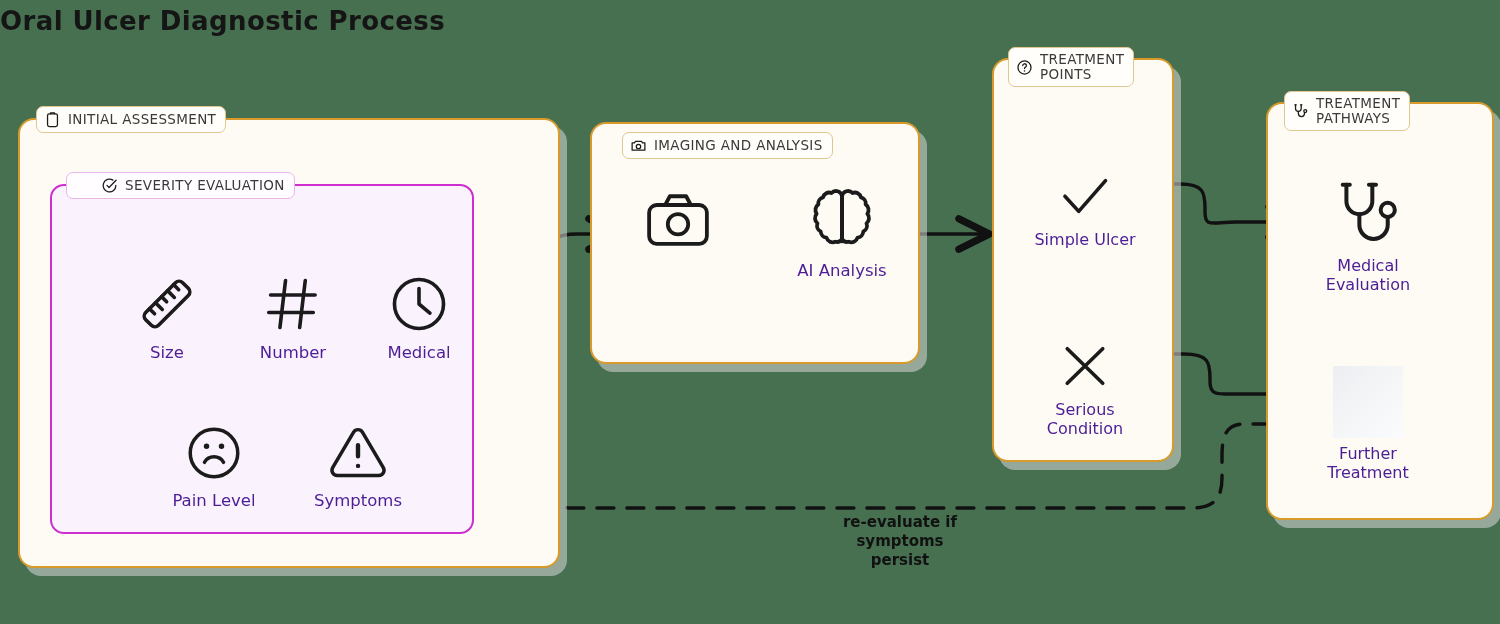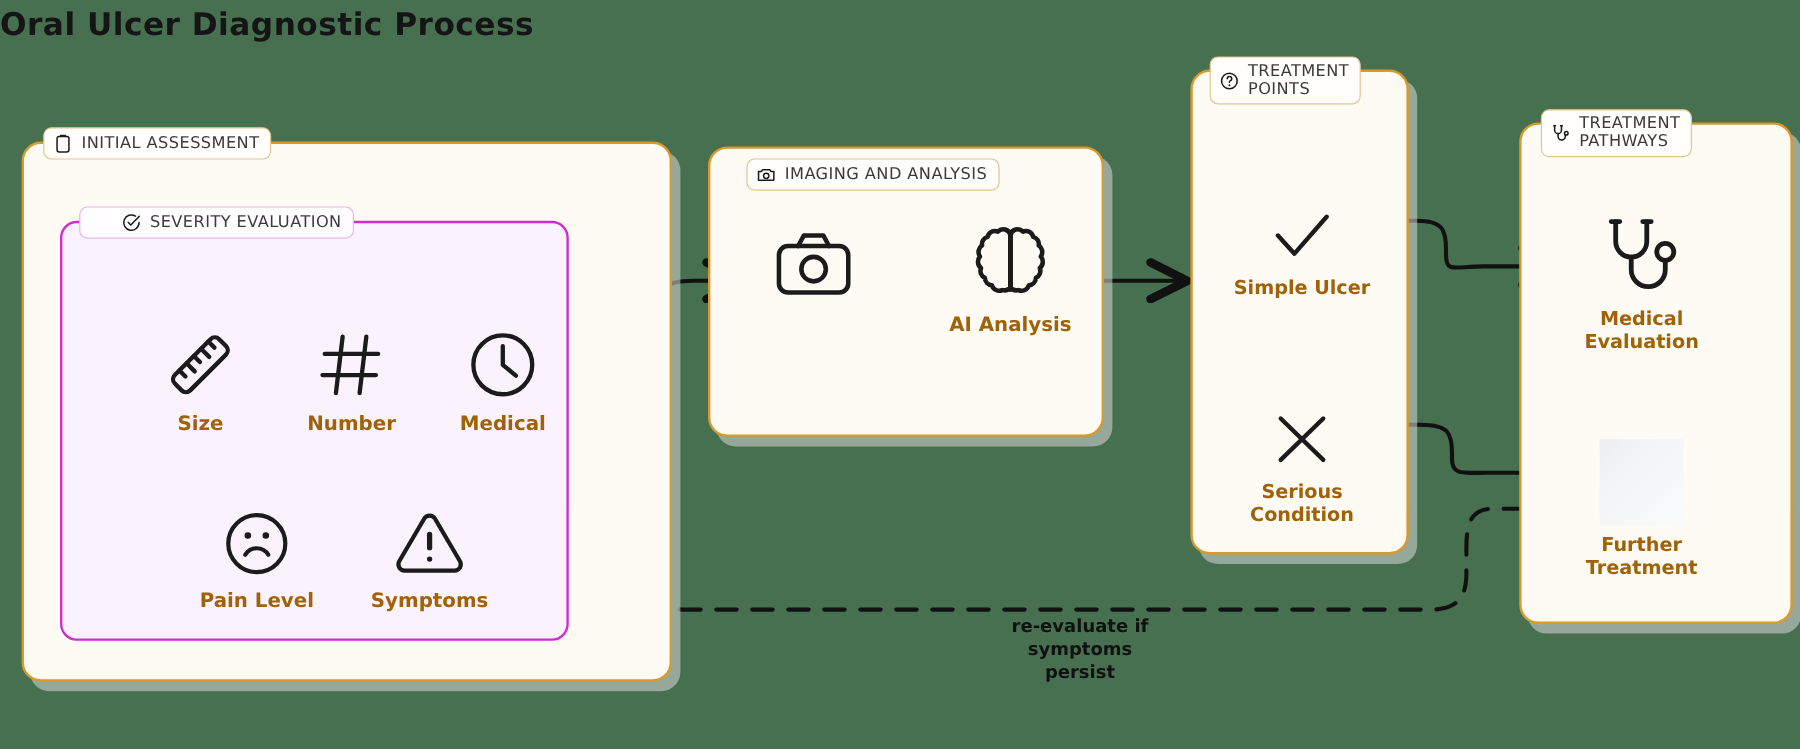--- a/index.html
+++ b/index.html
@@ -80,25 +80,24 @@
     position: absolute;
     display: flex;
     flex-direction: column;
     align-items: center;
     text-align: center;
   }
   .node .glyph { display: block; }
   .node .nlabel {
     margin-top: 7px;
     font-size: 16.5px;
-    color: #a16207;
+    color: #4c1d95;
     line-height: 1.18;
     white-space: pre-line;
     font-family: "DejaVu Sans", "Liberation Sans", sans-serif;
-    font-weight: bold;
   }
   .node.sm .nlabel { font-size: 16px; }
 
   .ph-img {
     width: 70px; height: 72px;
     background: linear-gradient(135deg,#eceef1 0%,#f4f5f7 45%,#fafbfc 100%);
   }
 
   .loop-label {
     position: absolute;

